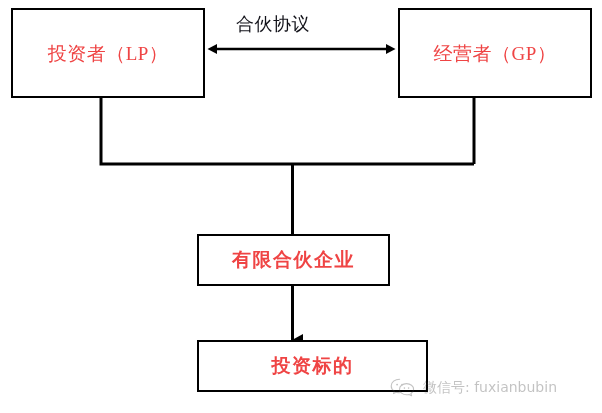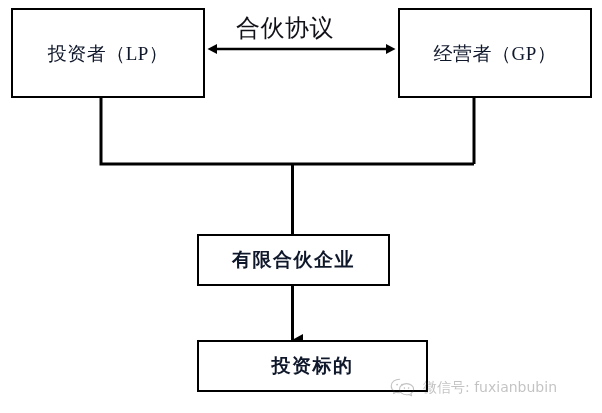--- a/index.html
+++ b/index.html
@@ -19,39 +19,39 @@
   }
   .node {
     position: absolute;
     box-sizing: border-box;
     border: 2px solid #000000;
     background: #ffffff;
     display: flex;
     flex-direction: column;
     align-items: center;
     justify-content: center;
-    color: #0f172a;
+    color: #ef4444;
     z-index: 3;
   }
   .node .line {
     display: block;
     white-space: nowrap;
     letter-spacing: 0.5px;
   }
   #node-lp  { left: 11px;  top: 8px;   width: 194px; height: 90px; }
   #node-gp  { left: 398px; top: 8px;   width: 194px; height: 90px; }
   #node-lpe { left: 197px; top: 234px; width: 193px; height: 52px; }
   #node-target { left: 197px; top: 340px; width: 231px; height: 52px; }
 
   #node-lp .line, #node-gp .line { font-size: 19px; line-height: 27px; }
   #node-lpe .line, #node-target .line { font-size: 19px; letter-spacing: 1.5px; font-weight: bold; }
 
   .edge-label {
     position: absolute;
-    font-size: 24px;
+    font-size: 18px;
     color: #111118;
     white-space: nowrap;
     letter-spacing: 0.5px;
     z-index: 4;
   }
   #label-agreement { left: 236px; top: 12px; }
 
   svg#wires {
     position: absolute;
     left: 0;

